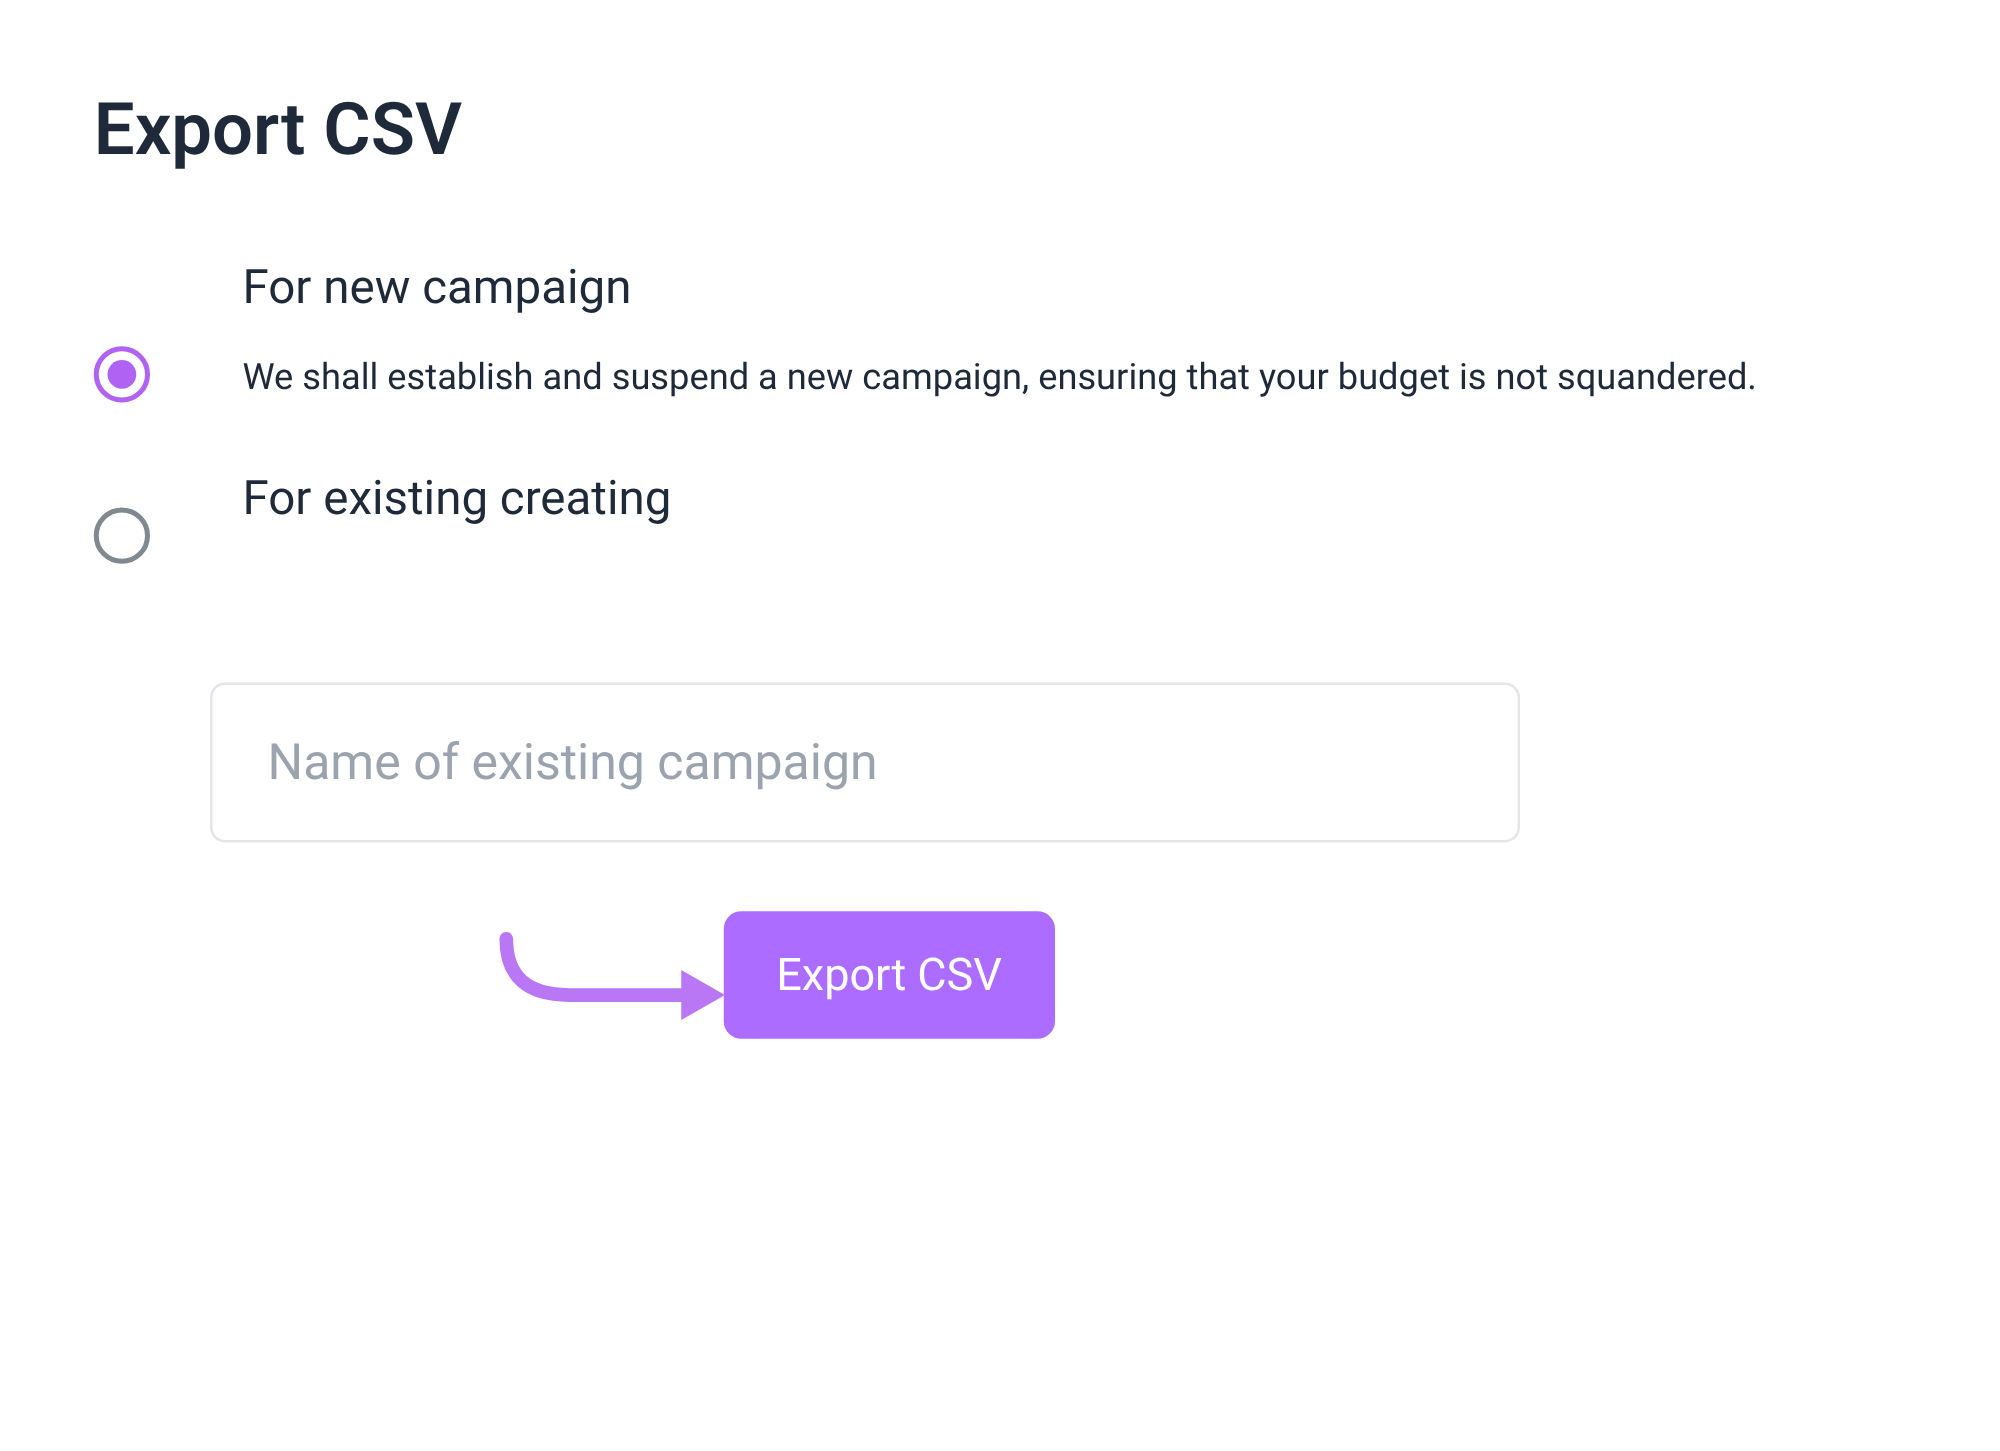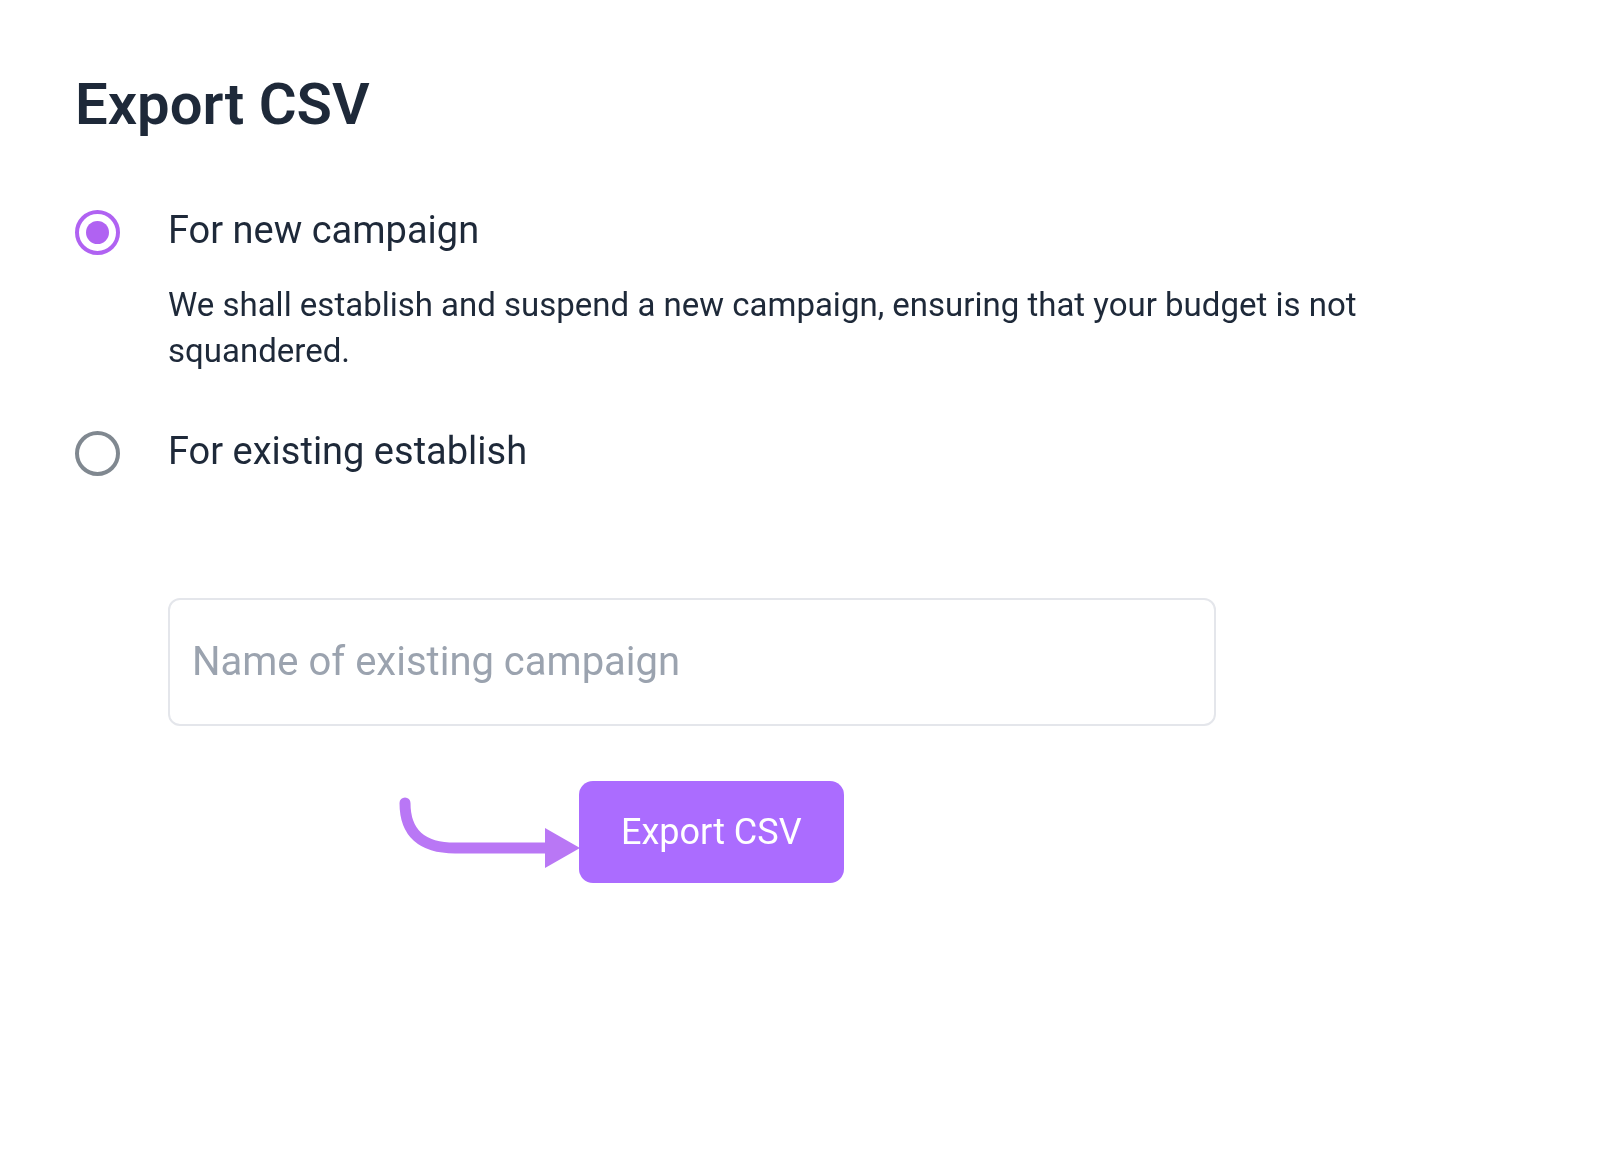--- a/index.html
+++ b/index.html
@@ -19,22 +19,23 @@
       width: 100%;
     }
     .page-title {
       font-size: 58px;
       font-weight: 600;
       color: #1e2939;
       margin-bottom: 70px;
     }
     .option-group {
       display: flex;
-      align-items: flex-start;
+      align-items: flex-end;
       margin-bottom: 55px;
+      gap: 26px;
     }
     .radio-wrapper {
       width: 45px;
       height: 45px;
       margin-right: 48px;
       flex-shrink: 0;
       position: relative;
       cursor: pointer;
       margin-top: 2px;
     }
@@ -64,31 +65,31 @@
       flex: 1;
     }
     .option-label {
       font-size: 38px;
       font-weight: 400;
       color: #1e2939;
       margin-bottom: 28px;
       line-height: 1.2;
     }
     .option-description {
-      font-size: 33px;
+      font-size: 29px;
       font-weight: 400;
       color: #1e2939;
       line-height: 1.4;
     }
     .campaign-input {
       width: 1048px;
       height: 128px;
       margin-left: 93px;
       margin-top: 40px;
-      padding: 0 22px;
+      padding: 0 44px;
       font-size: 40px;
       font-family: inherit;
       color: #1e2939;
       border: 2px solid #e4e6eb;
       border-radius: 12px;
       background: #ffffff;
       outline: none;
     }
     .campaign-input::placeholder {
       color: #9ba3af;
@@ -136,21 +137,21 @@
     </div>
   </div>
 
   <div class="option-group">
     <div class="radio-wrapper">
       <div class="radio-outer">
         
       </div>
     </div>
     <div class="option-content">
-      <div class="option-label">For existing establish</div>
+      <div class="option-label">For existing creating</div>
     </div>
   </div>
 
   <input type="text" class="campaign-input" placeholder="Name of existing campaign" style="">
 
   <div class="button-area">
     <svg class="arrow-svg" width="200" height="90" viewBox="0 0 200 90">
       <path d="M 10 10 Q 10 55 60 55 L 160 55" stroke="#b977f5" stroke-width="11" fill="none" stroke-linecap="round"></path>
       <path d="M 150 35 L 185 55 L 150 75 Z" fill="#b977f5"></path>
     </svg>

